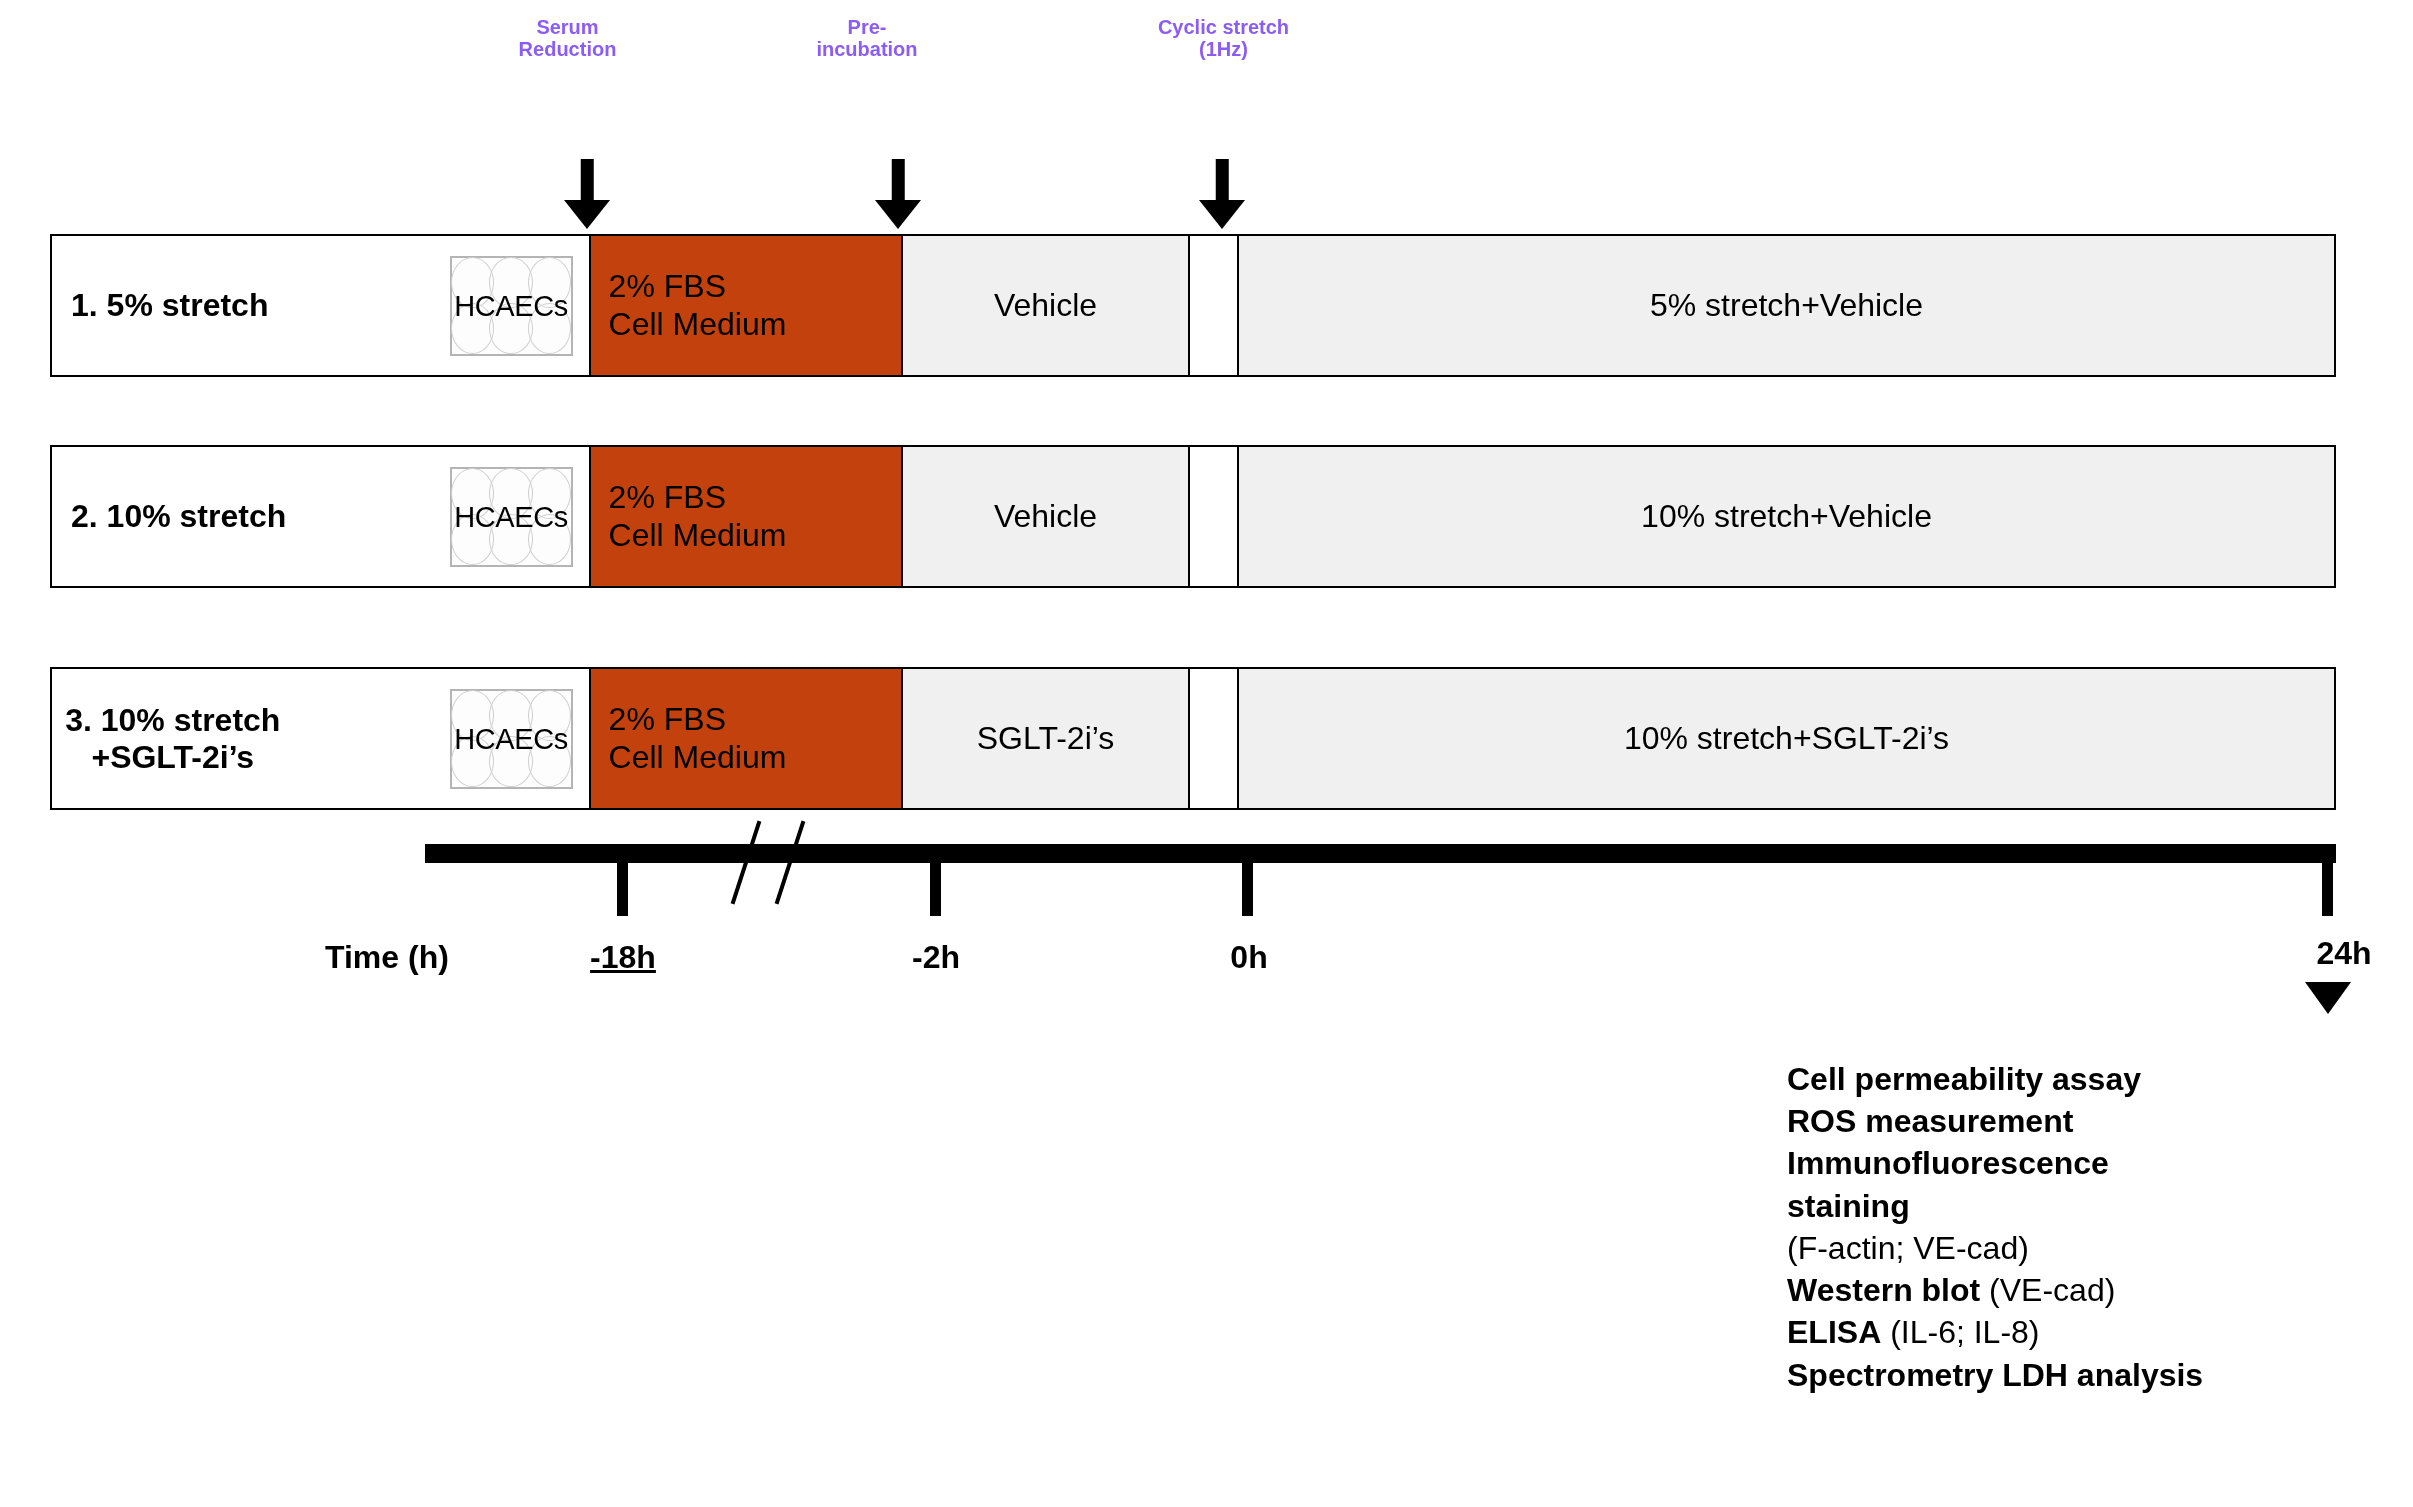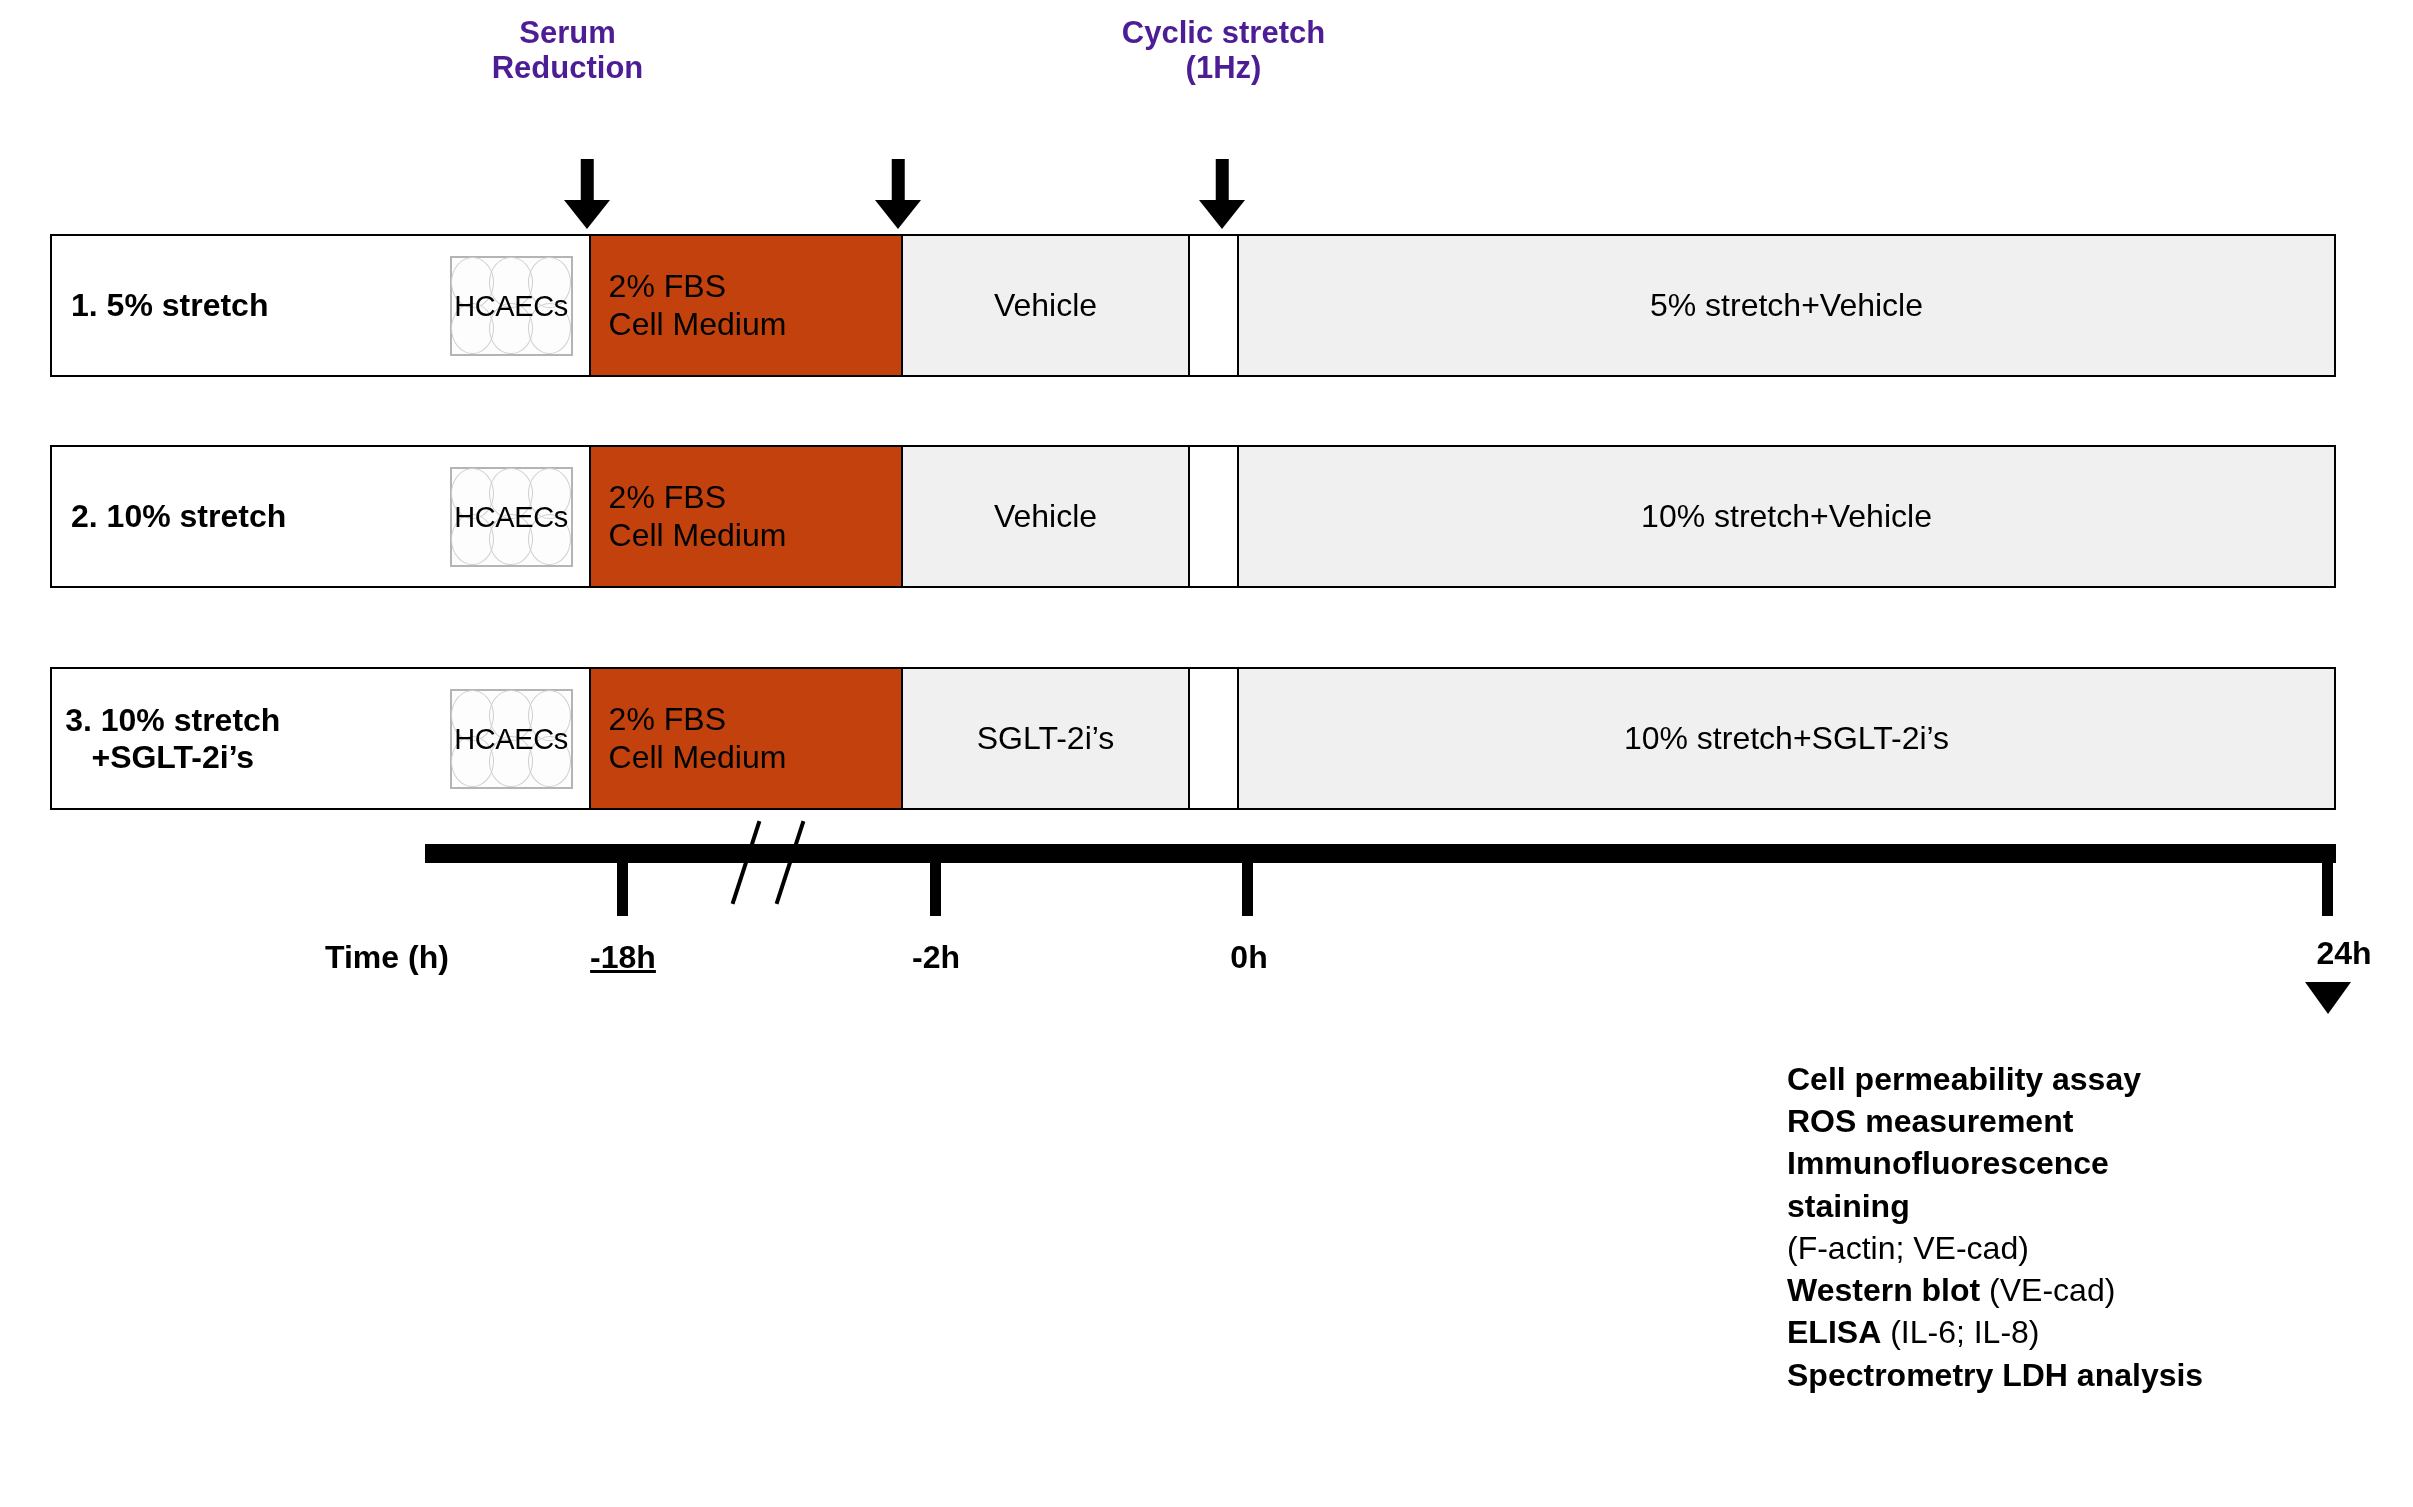--- a/index.html
+++ b/index.html
@@ -16,25 +16,25 @@
     width: 2413px;
     height: 1507px;
     background: #ffffff;
     overflow: hidden;
   }
 
   
   .phase-label {
     position: absolute;
     font-weight: bold;
-    font-size: 31px;
+    font-size: 20px;
     line-height: 1.12;
     text-align: center;
     white-space: pre-line;
-    color: #4c1d95;
+    color: #8b5cf6;
   }
 
   
   .down-arrow {
     position: absolute;
     width: 46px;
   }
   .down-arrow .shaft {
     position: absolute;
     left: 50%;
@@ -202,20 +202,22 @@
   .assay-bold { font-weight: bold; }
   .assay-plain { font-weight: normal; }
 </style>
 </head>
 <body>
 
 <div id="stage">
 
   <div class="phase-label" style="left:450px; top:16px; width:235px;">Serum
 Reduction</div>
+  <div class="phase-label" style="left:757px; top:16px; width:220px;">Pre-
+incubation</div>
   <div class="phase-label" style="left:1080px; top:16px; width:287px;">Cyclic stretch
 (1Hz)</div>
 
   <div class="down-arrow" style="left:564px; top:159px; height:71px;">
     <div class="shaft" style="height:46px;"></div>
     <div class="head" style="top:41px;"></div>
   </div>
   <div class="down-arrow" style="left:875px; top:159px; height:71px;">
     <div class="shaft" style="height:46px;"></div>
     <div class="head" style="top:41px;"></div>

